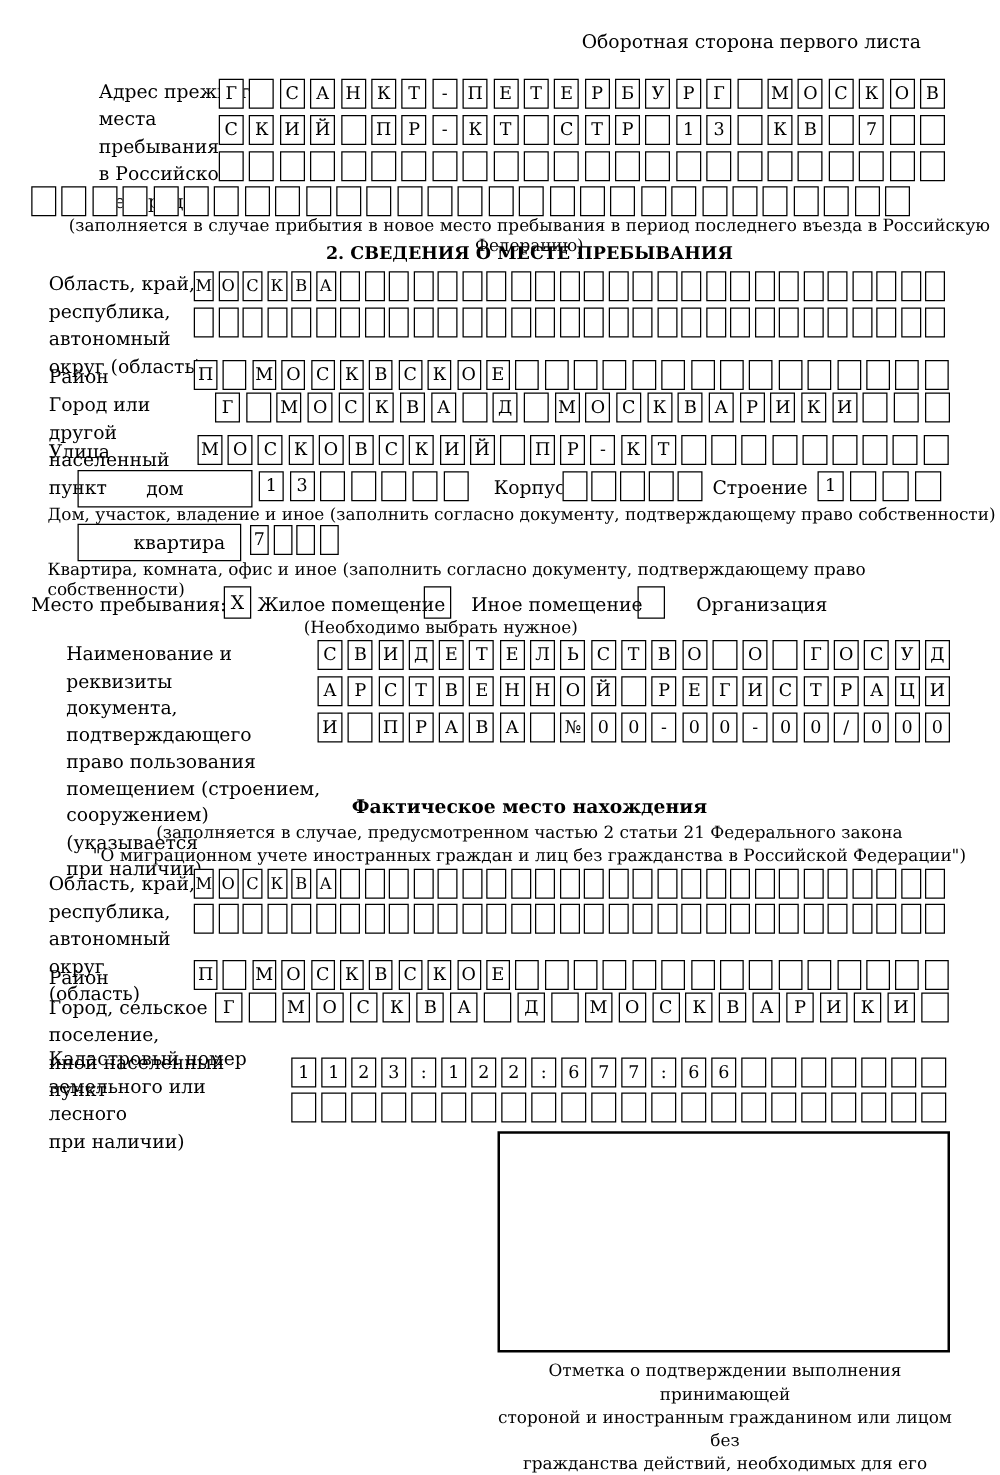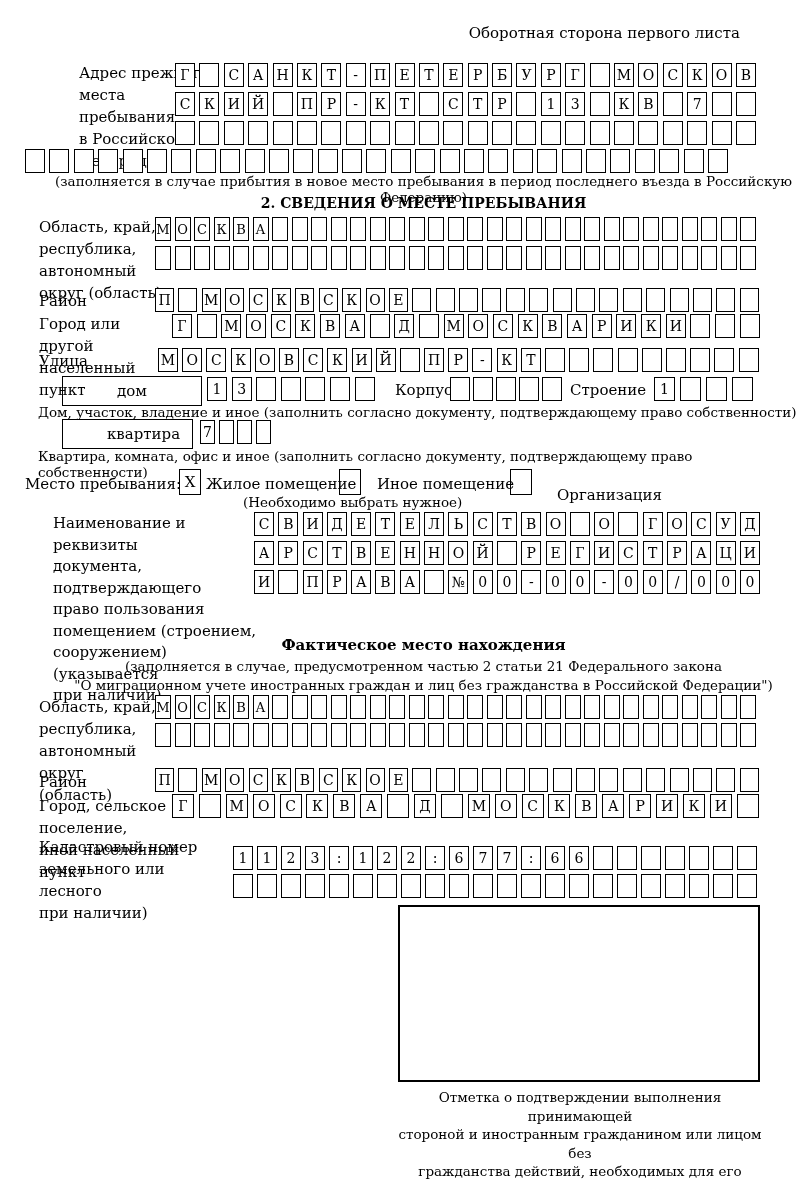--- a/index.html
+++ b/index.html
@@ -43,21 +43,21 @@
     display:flex; align-items:center; justify-content:center; font-size:15px;
   }
   .stampbox { position:absolute; border:2px solid #000; background:#fff; }
   .stampcap { font-size:13.5px; line-height:18.5px; text-align:center; }
 </style>
 </head>
 <body>
 
 <div class="page">
 
-  <div class="abs lbl" style="left:380px; top:22px; width:360px; text-align:right;">Оборотная сторона первого листа</div>
+  <div class="abs lbl" style="left:421px; top:22px; width:360px; text-align:center;">Оборотная сторона первого листа</div>
 
   <div class="abs lbl" style="left:39px; top:62px; width:135px;margin-left:40px;">
     <div>Адрес прежнего</div>
     <div>места пребывания</div>
     <div>в Российской</div>
     <div>Федерации</div>
   </div>
   <div class="grid g-a" style="left:175px; top:63px;">
       <div class="cell">Г</div>
       <div class="cell"></div>
@@ -369,21 +369,21 @@
       <div class="cell"></div>
     </div>
   <div class="abs cap" style="left:38px; top:448px;">Квартира, комната, офис и иное (заполнить согласно документу, подтверждающему право собственности)</div>
 
   <div class="abs lbl" style="left:25px; top:473px;">Место пребывания:</div>
   <div class="checkbox" style="left:179px; top:469px;">X</div>
   <div class="abs lbl" style="left:206px; top:473px;">Жилое помещение</div>
   <div class="checkbox" style="left:339px; top:469px;"></div>
   <div class="abs lbl" style="left:377px; top:473px;">Иное помещение</div>
   <div class="checkbox" style="left:510px; top:469px;"></div>
-  <div class="abs lbl" style="left:557px; top:473px;margin-top:11px;">Организация</div>
+  <div class="abs lbl" style="left:557px; top:473px;">Организация</div>
   <div class="abs cap" style="left:243px; top:494px;">(Необходимо выбрать нужное)</div>
 
   <div class="abs lbl-tight" style="left:36px; top:513px; width:215px;margin-left:17px;">
     <div>Наименование и реквизиты</div>
     <div>документа, подтверждающего</div>
     <div>право пользования</div>
     <div>помещением (строением,</div>
     <div>сооружением) (указывается</div>
     <div>при наличии)</div>
   </div>

